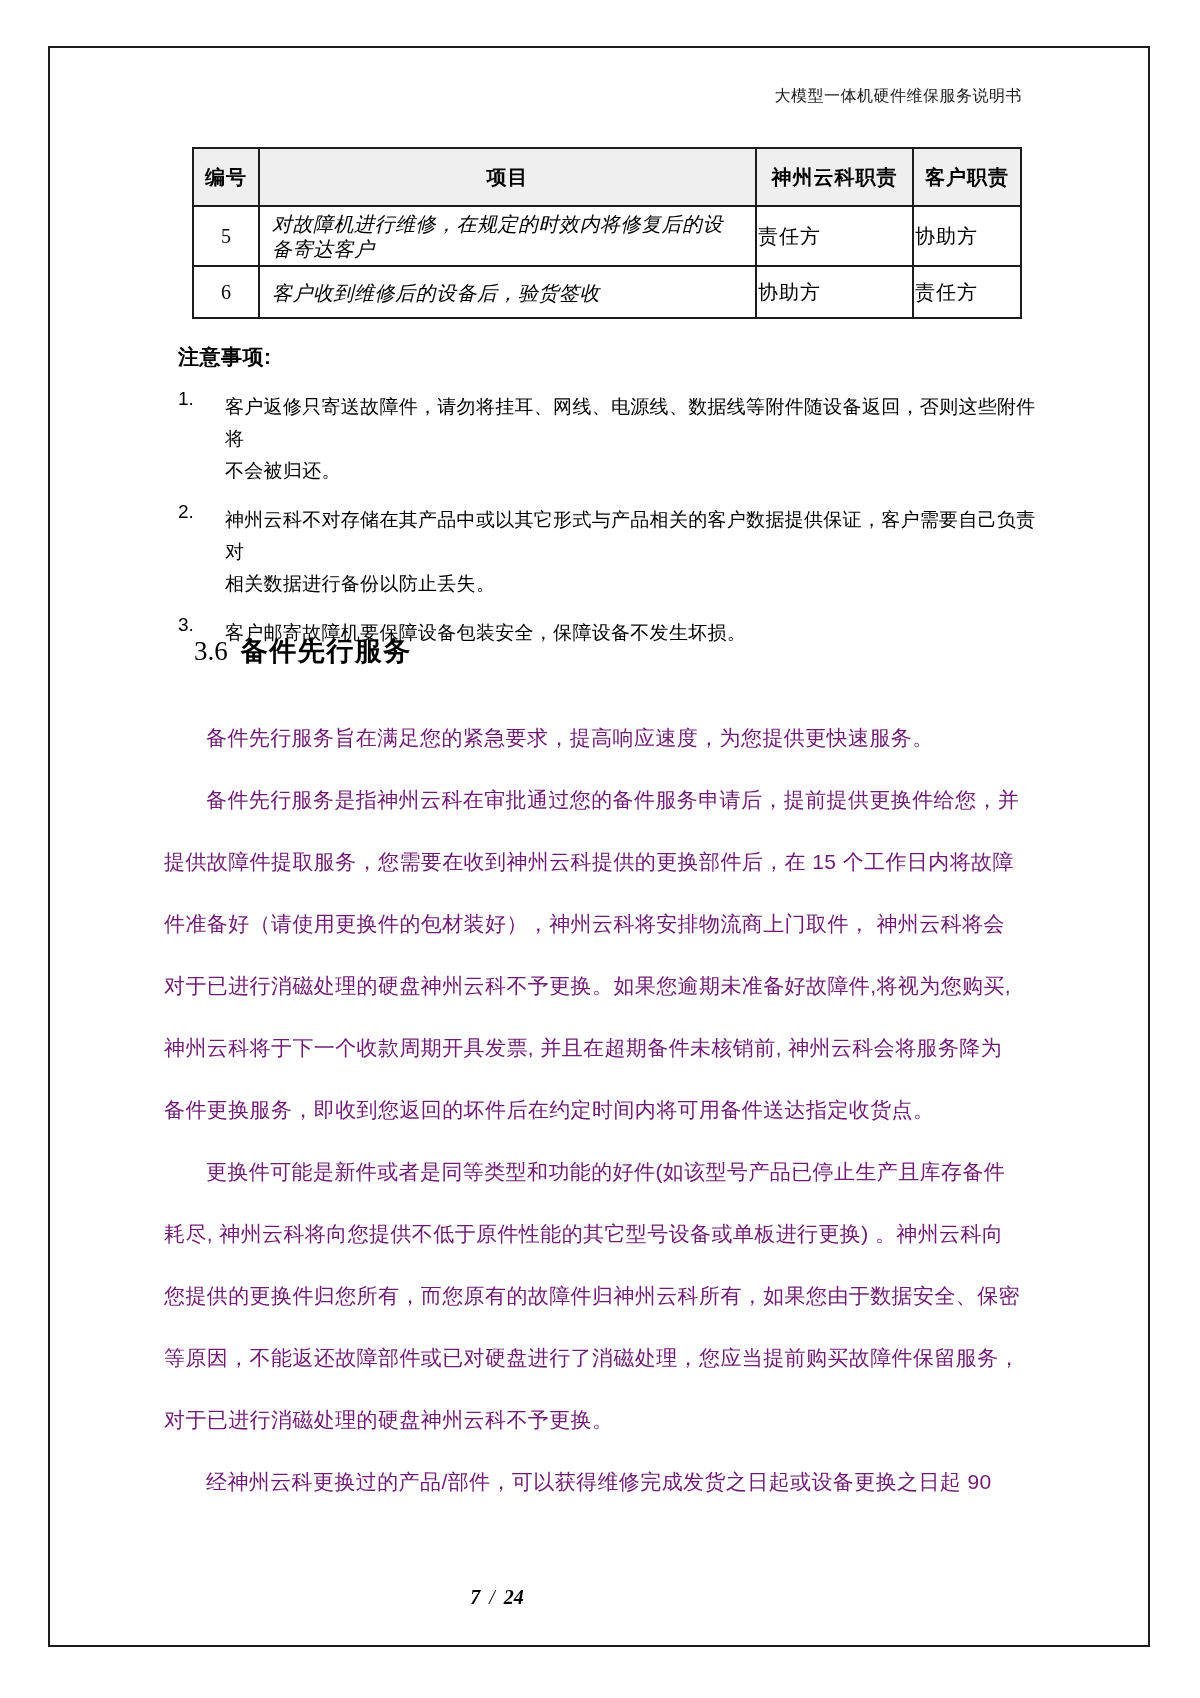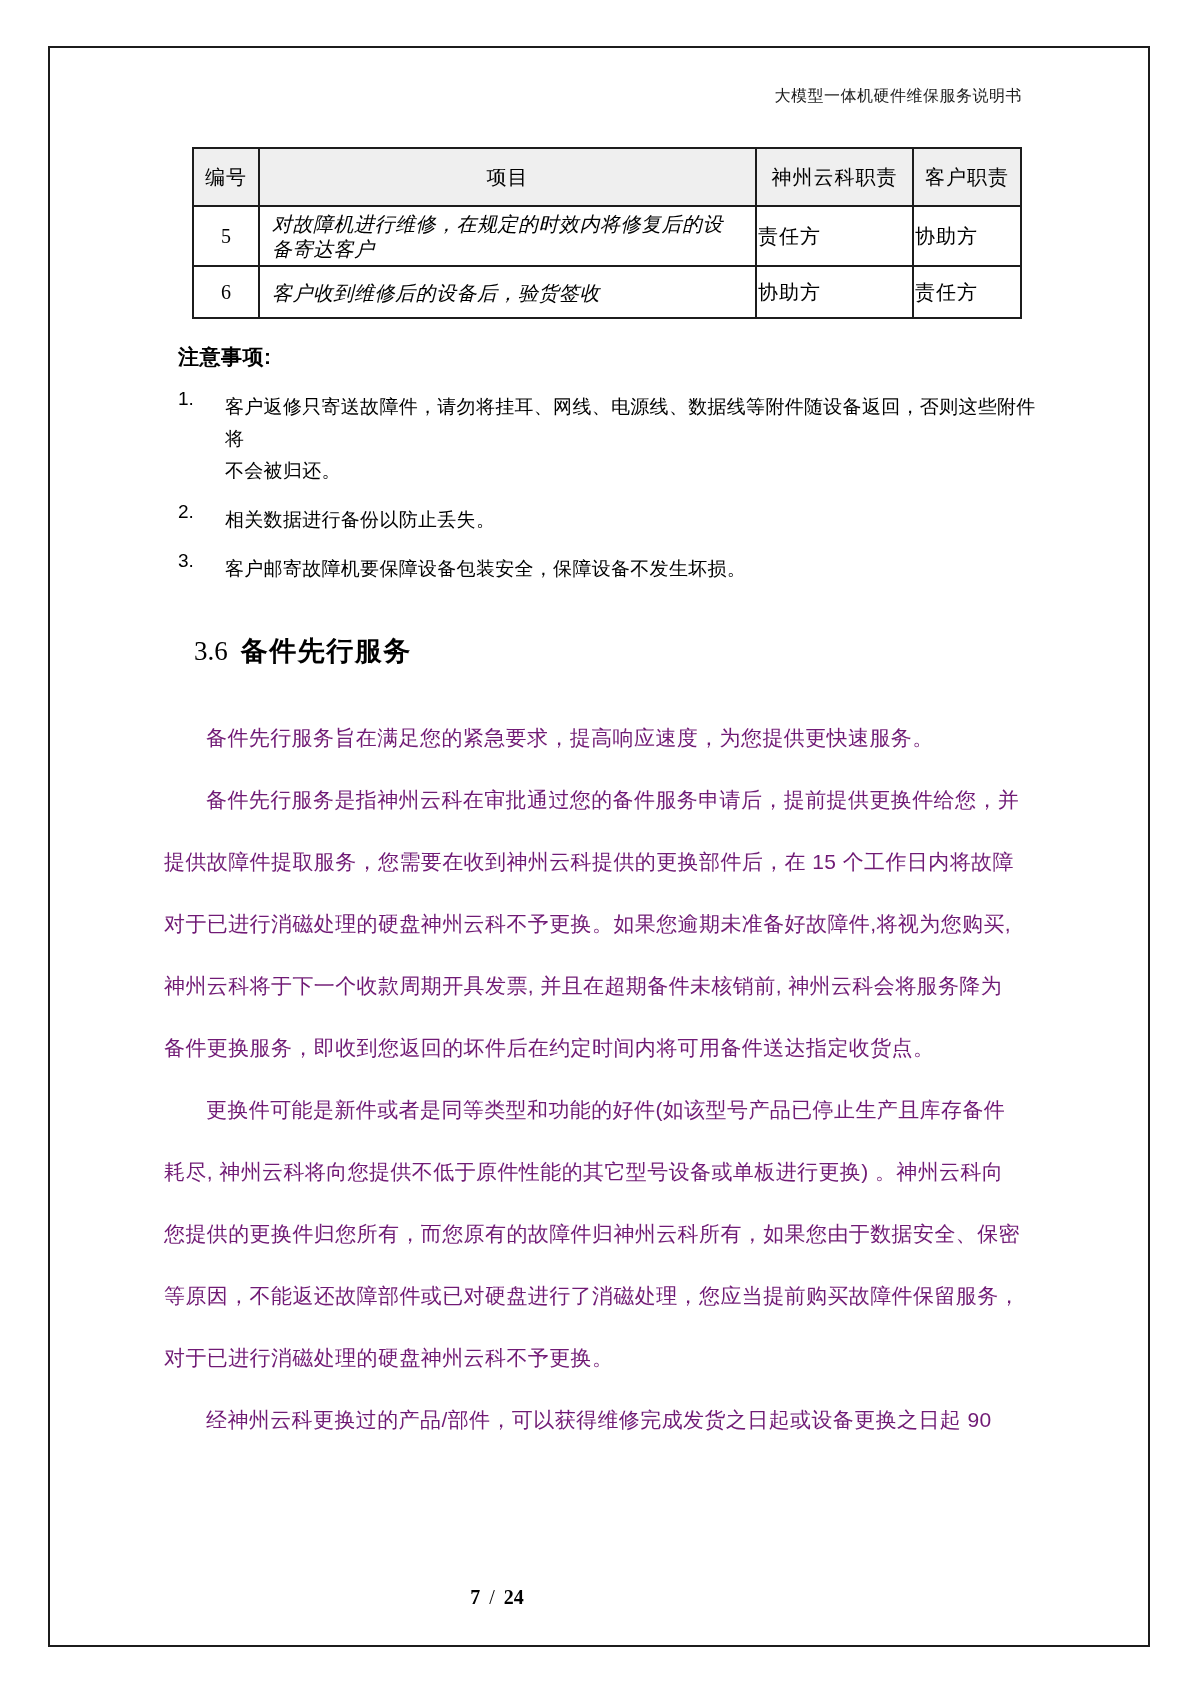--- a/index.html
+++ b/index.html
@@ -11,21 +11,21 @@
   
   .header-title{position:absolute;top:86px;right:178px;
     font-family:"Liberation Serif","DejaVu Serif",serif;
     font-size:16px;color:#1a1a1a;letter-spacing:.5px;}
 
   
   .resp-table{position:absolute;left:192px;top:147px;width:828px;
     border-collapse:collapse;table-layout:fixed;
     font-family:"Liberation Serif","DejaVu Serif",serif;color:#000;}
   .resp-table th,.resp-table td{border:2px solid #1c1c1c;}
-  .resp-table th{background:#efefef;font-weight:normal;font-size:20px;height:54px;
+  .resp-table th{background:#efefef;font-weight:bold;font-size:20px;height:54px;
     text-align:center;letter-spacing:1px;}
   .resp-table td{font-size:20px;}
   .r5 td{height:54px;}
   .r6 td{height:46px;}
   .c-no{text-align:center;}
   .c-item{text-align:left;padding:3px 15px 1px 12px;line-height:25px;letter-spacing:.5px;font-style:italic;}
   .c-mid{text-align:left;letter-spacing:1px;}
 
   
   .notes-title{position:absolute;left:178px;top:343px;font-size:21px;font-weight:bold;
@@ -43,21 +43,21 @@
     font-size:27px;margin-left:13px;letter-spacing:1.5px;}
 
   
   .body-text{position:absolute;left:164px;top:707px;width:886px;font-size:21px;
     color:#701a75;letter-spacing:.4px;}
   .bline{height:62px;line-height:62px;white-space:nowrap;}
   .indent{padding-left:42px;}
 
   
   .page-footer{position:absolute;left:0;top:1586px;width:994px;text-align:center;
-    font-family:"Liberation Serif","DejaVu Serif",serif;font-size:20px;}
+    font-family:"Liberation Serif","DejaVu Serif",serif;font-size:20px;font-style:italic;}
   .pg-num{font-weight:bold;}
   .pg-sep{padding:0 9px;}
 </style>
 </head>
 <body>
 
 <div class="canvas">
   <div class="frame"></div>
 
   <div class="header-title">大模型一体机硬件维保服务说明书</div>
@@ -99,39 +99,41 @@
     <div class="note-item">
       <span class="note-num">1.</span>
       <span class="note-text">
         <span class="note-line">客户返修只寄送故障件，请勿将挂耳、网线、电源线、数据线等附件随设备返回，否则这些附件将</span>
         <span class="note-line">不会被归还。</span>
       </span>
     </div>
     <div class="note-item">
       <span class="note-num">2.</span>
       <span class="note-text">
+        <span class="note-line">神州云科不对存储在其产品中或以其它形式与产品相关的客户数据提供保证，客户需要自己负责对</span>
         <span class="note-line">相关数据进行备份以防止丢失。</span>
       </span>
     </div>
     <div class="note-item">
       <span class="note-num">3.</span>
       <span class="note-text">
         <span class="note-line">客户邮寄故障机要保障设备包装安全，保障设备不发生坏损。</span>
       </span>
     </div>
   </div>
 
   <div class="section-heading">
     <span class="sec-num">3.6</span><span class="sec-title">备件先行服务</span>
   </div>
 
   <div class="body-text">
     <div class="bline indent">备件先行服务旨在满足您的紧急要求，提高响应速度，为您提供更快速服务。</div>
     <div class="bline indent">备件先行服务是指神州云科在审批通过您的备件服务申请后，提前提供更换件给您，并</div>
     <div class="bline">提供故障件提取服务，您需要在收到神州云科提供的更换部件后，在 15 个工作日内将故障</div>
+    <div class="bline">件准备好（请使用更换件的包材装好），神州云科将安排物流商上门取件， 神州云科将会</div>
     <div class="bline">对于已进行消磁处理的硬盘神州云科不予更换。如果您逾期未准备好故障件,将视为您购买,</div>
     <div class="bline">神州云科将于下一个收款周期开具发票, 并且在超期备件未核销前, 神州云科会将服务降为</div>
     <div class="bline">备件更换服务，即收到您返回的坏件后在约定时间内将可用备件送达指定收货点。</div>
     <div class="bline indent">更换件可能是新件或者是同等类型和功能的好件(如该型号产品已停止生产且库存备件</div>
     <div class="bline">耗尽, 神州云科将向您提供不低于原件性能的其它型号设备或单板进行更换) 。神州云科向</div>
     <div class="bline">您提供的更换件归您所有，而您原有的故障件归神州云科所有，如果您由于数据安全、保密</div>
     <div class="bline">等原因，不能返还故障部件或已对硬盘进行了消磁处理，您应当提前购买故障件保留服务，</div>
     <div class="bline">对于已进行消磁处理的硬盘神州云科不予更换。</div>
     <div class="bline indent">经神州云科更换过的产品/部件，可以获得维修完成发货之日起或设备更换之日起 90</div>
   </div>

